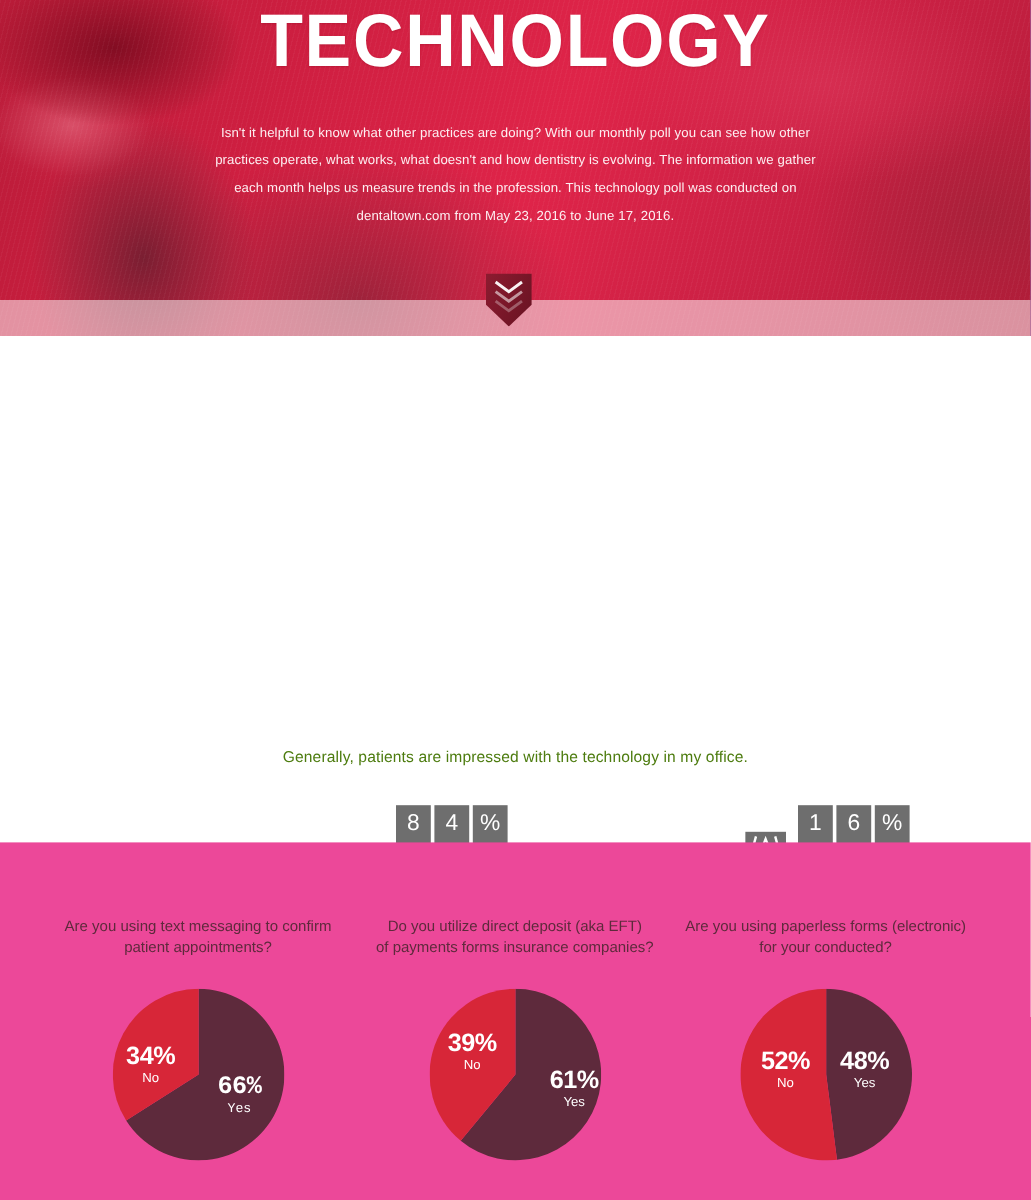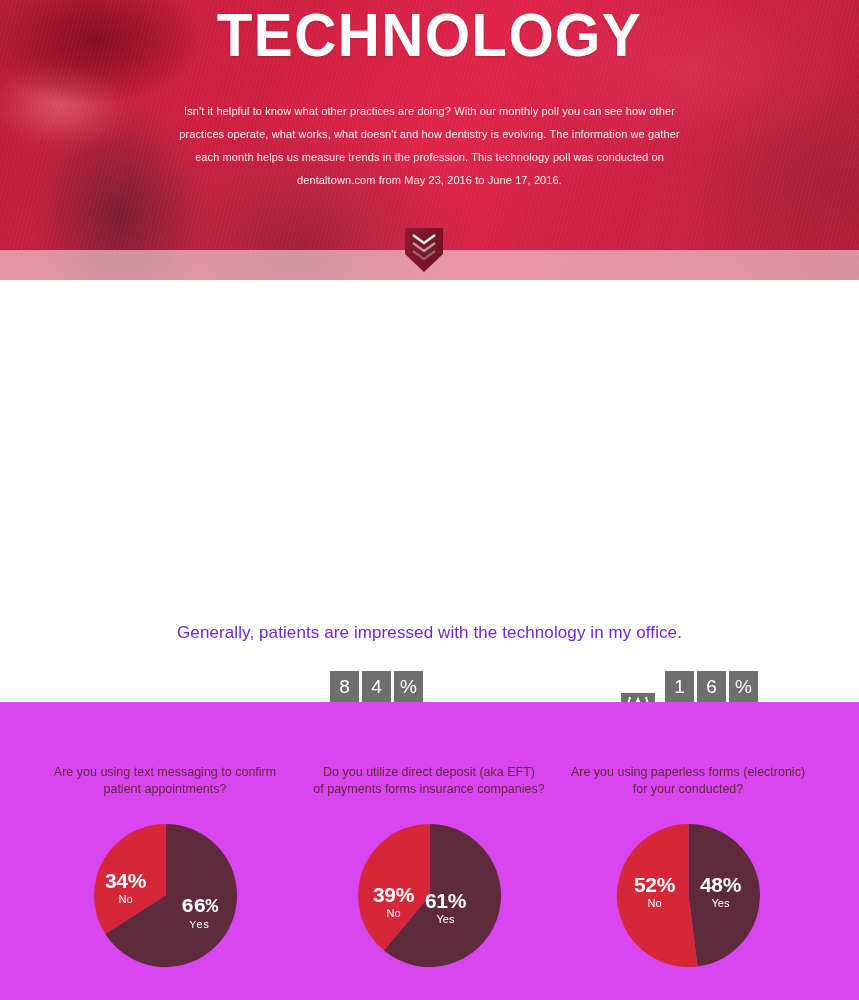--- a/index.html
+++ b/index.html
@@ -71,22 +71,22 @@
   .chevron-badge{
     position:absolute;
     left:396px; top:228px;
     width:56px; height:44px;
     z-index:4;
   }
 
   
   .sec-title{
     text-align:center;
-    color:#6d28d9;
-    font-size:17px;
+    color:#4d7c0f;
+    font-size:13px;
     letter-spacing:.1px;
   }
 
   
   .split-wrap{ position:relative; width:859px; height:200px; }
   .split-title{ position:absolute; left:0; top:343px; width:859px; }
 
   .split-track{
     position:absolute;
     left:93px; top:426px;
@@ -124,21 +124,21 @@
   .lbl-no{  left:669px; top:438px; }
 
   
   .bars-wrap{ position:relative; width:859px; height:180px; }
 
   
   .gray-sec{
     position:absolute;
     left:0; top:702px;
     width:859px; height:298px;
-    background:#d946ef;
+    background:#ec4899;
   }
   .pie-col{
     position:absolute;
     width:270px;
     text-align:center;
   }
   .pc-0{ left:30px; top:62px; }
   .pc-1{ left:294px; top:62px; }
   .pc-2{ left:553px; top:62px; }
   .pie-q{
@@ -268,25 +268,25 @@
     <div class="pie-col pc-1">
       <div class="pie-q">
         <span>Do you utilize direct deposit (aka EFT)</span><br>
         <span>of payments forms insurance companies?</span>
       </div>
       <div class="pie-holder">
         <svg class="pie-svg" width="143" height="143" viewBox="0 0 143 143">
             <path d="M 71.5 71.5 L 71.5 0 A 71.5 71.5 0 1 1 25.924184732968683 126.59169685846894 Z" fill="#5e2a3c"></path>
             <path d="M 71.5 71.5 L 25.924184732968683 126.59169685846894 A 71.5 71.5 0 0 1 71.49999999999999 0 Z" fill="#d72638"></path>
           </svg>
-        <div class="pie-lab" style="left:4px; top:60px; width:64px;text-align:center;">
+        <div class="pie-lab" style="left:4px; top:35px; width:64px;text-align:center;">
           <span class="p">39%</span>
           <span class="n">No</span>
         </div>
-        <div class="pie-lab" style="left:56px; top:66px; width:64px;">
+        <div class="pie-lab" style="left:89px; top:66px; width:64px;">
           <span class="p">61%</span>
           <span class="n">Yes</span>
         </div>
       </div>
     </div>
 
     <div class="pie-col pc-2">
       <div class="pie-q">
         <span>Are you using paperless forms (electronic)</span><br>
         <span>for your conducted?</span>

